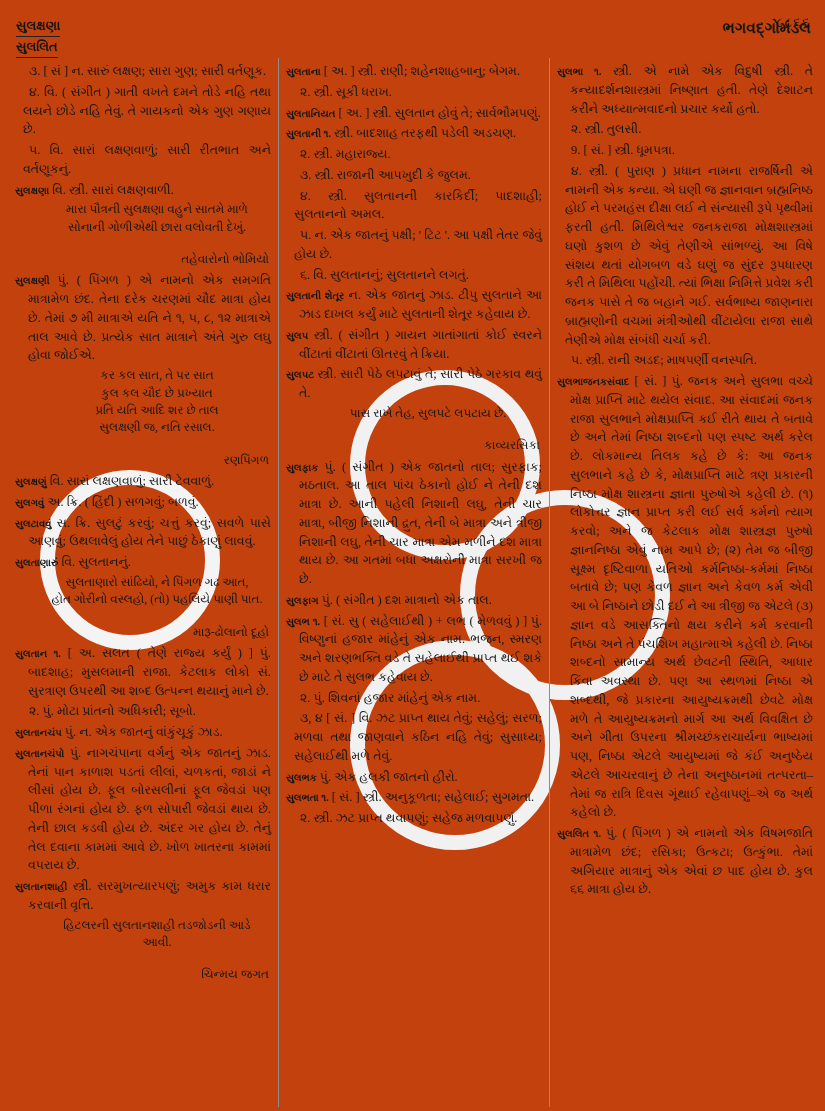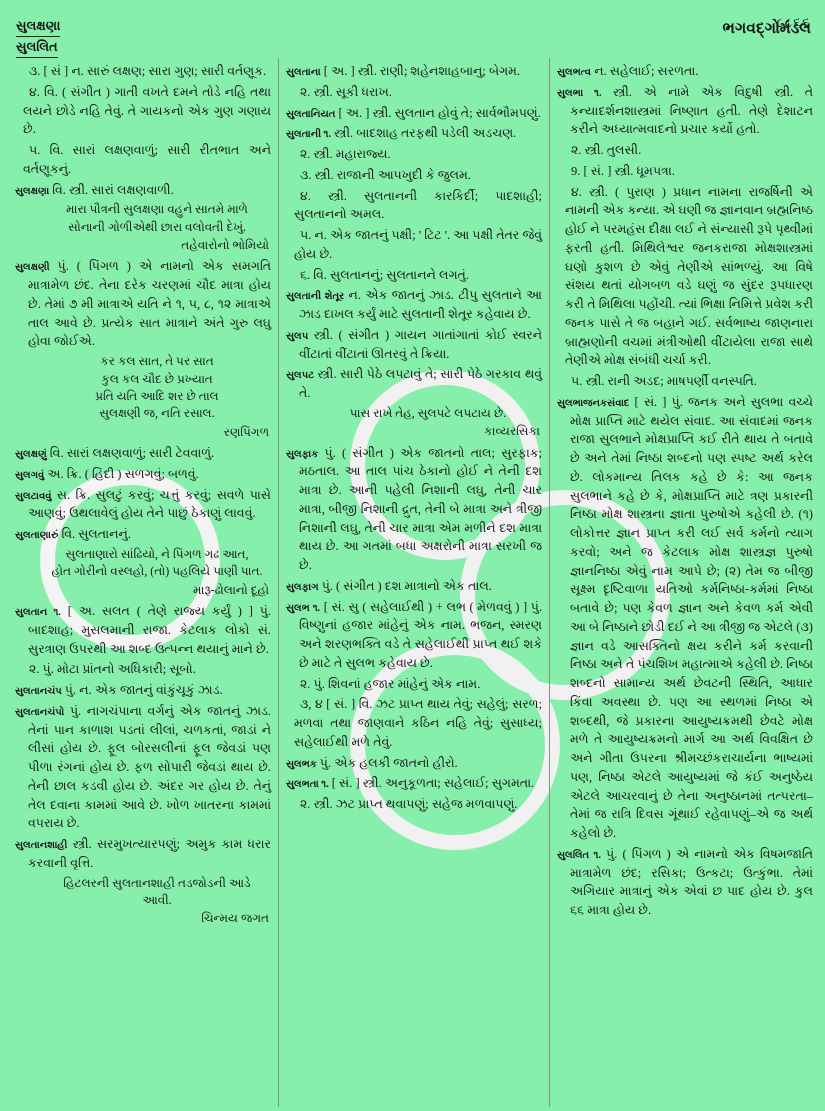--- a/index.html
+++ b/index.html
@@ -2,21 +2,21 @@
 <html><head>
 <meta charset="utf-8">
 <style>
   * { box-sizing: border-box; }
   html, body { margin: 0; padding: 0; }
   body {
     width: 825px; height: 1111px; overflow: hidden;
     background: #ffffff; color: #151515;
     font-family: "Liberation Serif", "DejaVu Serif", serif;
   }
-  .page { position: relative; width: 825px; height: 1111px; background: #86efac; }
+  .page { position: relative; width: 825px; height: 1111px; background: #c2410c; }
 
   
   .wm { position: absolute; border: 15px solid #f1f1f1; border-radius: 50%; z-index: 0; }
   .wm.r1 { left: 350px; top: 370px; width: 190px; height: 190px; }
   .wm.r2 { left: 460px; top: 490px; width: 210px; height: 210px; }
   .wm.r3 { left: 350px; top: 640px; width: 210px; height: 210px; }
   .wm.r4 { left: 40px;  top: 470px; width: 180px; height: 180px; border-color:#f4f4f4; }
 
   .header { position: absolute; top: 4px; left: 14px; right: 14px; height: 52px; z-index: 2; }
   .guides { position: absolute; left: 2px; top: 12px; font-weight: bold; font-size: 13px; line-height: 19px; }
@@ -28,21 +28,21 @@
              display: flex; z-index: 1; }
   .col { flex: 1 1 0; padding: 2px 7px 0 7px; overflow: hidden;
          font-size: 12.5px; line-height: 1.5; text-align: justify; }
   .col + .col { border-left: 1px solid #8c8c8c; }
 
   p.entry { margin: 2px 0; padding-left: 13px; text-indent: -13px; }
   p.sense { margin: 2px 0; padding-left: 8px;  text-indent: 6px; }
   .headword { font-weight: bold; font-size: 10px; }
   .verse { margin: 1px 0 3px; padding-left: 28px; font-size: 12px; line-height: 1.45; text-align: left; }
   .verse-line { white-space: normal; text-align: center; }
-  .attribution { text-align: right; padding-right: 2px; margin-top: 1px; }
+  .attribution { text-align: right; padding-right: 2px; margin-top: 15px; }
 </style>
 </head>
 <body>
 
 <div class="page">
   <div class="wm r1"></div>
   <div class="wm r2"></div>
   <div class="wm r3"></div>
   <div class="wm r4"></div>
 
@@ -114,21 +114,20 @@
         <p class="entry"><span class="headword">સુલફાક</span> <span>પું. ( સંગીત ) એક જાતનો તાલ; સુરફાક; મઠતાલ. આ તાલ પાંચ ઠેકાનો હોઈ ને તેની દશ માત્રા છે. આની પહેલી નિશાની લઘુ, તેની ચાર માત્રા, બીજી નિશાની દ્રુત, તેની બે માત્રા અને ત્રીજી નિશાની લઘુ, તેની ચાર માત્રા એમ મળીને દશ માત્રા થાય છે. આ ગતમાં બધા અક્ષરોની માત્રા સરખી જ છે.</span></p>
         <p class="entry"><span class="headword">સુલફાગ</span> <span>પું. ( સંગીત ) દશ માત્રાનો એક તાલ.</span></p>
         <p class="entry"><span class="headword">સુલભ ૧.</span> <span>[ સં. સુ ( સહેલાઈથી ) + લભ ( મેળવવું ) ] પું. વિષ્ણુનાં હજાર માંહેનું એક નામ. ભજન, સ્મરણ અને શરણભક્તિ વડે તે સહેલાઈથી પ્રાપ્ત થઈ શકે છે માટે તે સુલભ કહેવાય છે.</span></p>
         <p class="sense"><span>૨. પું. શિવનાં હજાર માંહેનું એક નામ.</span></p>
         <p class="sense"><span>૩, ૪ [ સં. ] વિ. ઝટ પ્રાપ્ત થાય તેવું; સહેલું; સરળ; મળવા તથા જાણવાને કઠિન નહિ તેવું; સુસાધ્ય; સહેલાઈથી મળે તેવું.</span></p>
         <p class="entry"><span class="headword">સુલભક</span> <span>પું. એક હલકી જાતનો હીરો.</span></p>
         <p class="entry"><span class="headword">સુલભતા ૧.</span> <span>[ સં. ] સ્ત્રી. અનુકૂળતા; સહેલાઈ; સુગમતા.</span></p>
         <p class="sense"><span>૨. સ્ત્રી. ઝટ પ્રાપ્ત થવાપણું; સહેજ મળવાપણું.</span></p>
       </div>
       <div class="col">
-        <p class="entry"><span class="headword">સુલભત્વ</span> <span>ન. સહેલાઈ; સરળતા.</span></p>
         <p class="entry"><span class="headword">સુલભા ૧.</span> <span>સ્ત્રી. એ નામે એક વિદુષી સ્ત્રી. તે કન્યાદર્શનશાસ્ત્રમાં નિષ્ણાત હતી. તેણે દેશાટન કરીને અધ્યાત્મવાદનો પ્રચાર કર્યો હતો.</span></p>
         <p class="sense"><span>૨. સ્ત્રી. તુલસી.</span></p>
         <p class="sense"><span>9. [ સં. ] સ્ત્રી. ધૂમપત્રા.</span></p>
         <p class="sense"><span>૪. સ્ત્રી. ( પુરાણ ) પ્રધાન નામના રાજર્ષિની એ નામની એક કન્યા. એ ઘણી જ જ્ઞાનવાન બ્રહ્મનિષ્ઠ હોઈ ને પરમહંસ દીક્ષા લઈ ને સંન્યાસી રૂપે પૃથ્વીમાં ફરતી હતી. મિથિલેશ્વર જનકરાજા મોક્ષશાસ્ત્રમાં ઘણો કુશળ છે એવું તેણીએ સાંભળ્યું. આ વિષે સંશય થતાં યોગબળ વડે ઘણું જ સુંદર રૂપધારણ કરી તે મિથિલા પહોંચી. ત્યાં ભિક્ષા નિમિત્તે પ્રવેશ કરી જનક પાસે તે જ બહાને ગઈ. સર્વભાષ્ય જાણનારા બ્રાહ્મણોની વચમાં મંત્રીઓથી વીંટાયેલા રાજા સાથે તેણીએ મોક્ષ સંબંધી ચર્ચા કરી.</span></p>
         <p class="sense"><span>૫. સ્ત્રી. રાની અડદ; માષપર્ણી વનસ્પતિ.</span></p>
         <p class="entry"><span class="headword">સુલભાજનકસંવાદ</span> <span>[ સં. ] પું. જનક અને સુલભા વચ્ચે મોક્ષ પ્રાપ્તિ માટે થયેલ સંવાદ. આ સંવાદમાં જનક રાજા સુલભાને મોક્ષપ્રાપ્તિ કઈ રીતે થાય તે બતાવે છે અને તેમાં નિષ્ઠા શબ્દનો પણ સ્પષ્ટ અર્થ કરેલ છે. લોકમાન્ય તિલક કહે છે કે: આ જનક સુલભાને કહે છે કે, મોક્ષપ્રાપ્તિ માટે ત્રણ પ્રકારની નિષ્ઠા મોક્ષ શાસ્ત્રના જ્ઞાતા પુરુષોએ કહેલી છે. (૧) લોકોત્તર જ્ઞાન પ્રાપ્ત કરી લઈ સર્વ કર્મનો ત્યાગ કરવો; અને જ કેટલાક મોક્ષ શાસ્ત્રજ્ઞ પુરુષો જ્ઞાનનિષ્ઠા એવું નામ આપે છે; (૨) તેમ જ બીજી સૂક્ષ્મ દૃષ્ટિવાળા યતિઓ કર્મનિષ્ઠા-કર્મમાં નિષ્ઠા બતાવે છે; પણ કેવળ જ્ઞાન અને કેવળ કર્મ એવી આ બે નિષ્ઠાને છોડી દઈ ને આ ત્રીજી જ એટલે (૩) જ્ઞાન વડે આસક્તિનો ક્ષય કરીને કર્મ કરવાની નિષ્ઠા અને તે પંચશિખ મહાત્માએ કહેલી છે. નિષ્ઠા શબ્દનો સામાન્ય અર્થ છેવટની સ્થિતિ, આધાર કિંવા અવસ્થા છે. પણ આ સ્થળમાં નિષ્ઠા એ શબ્દથી, જે પ્રકારના આયુષ્યક્રમથી છેવટે મોક્ષ મળે તે આયુષ્યક્રમનો માર્ગ આ અર્થ વિવક્ષિત છે અને ગીતા ઉપરના શ્રીમચ્છંકરાચાર્યના ભાષ્યમાં પણ, નિષ્ઠા એટલે આયુષ્યમાં જે કંઈ અનુષ્ઠેય એટલે આચરવાનું છે તેના અનુષ્ઠાનમાં તત્પરતા–તેમાં જ રાત્રિ દિવસ ગૂંથાઈ રહેવાપણું–એ જ અર્થ કહેલો છે.</span></p>
         <p class="entry"><span class="headword">સુલલિત ૧.</span> <span>પું. ( પિંગળ ) એ નામનો એક વિષમજાતિ માત્રામેળ છંદ; રસિકા; ઉત્કટા; ઉત્કુંભા. તેમાં અગિયાર માત્રાનું એક એવાં છ પાદ હોય છે. કુલ ૬૬ માત્રા હોય છે.</span></p>
       </div>
     </div>
 </div>

